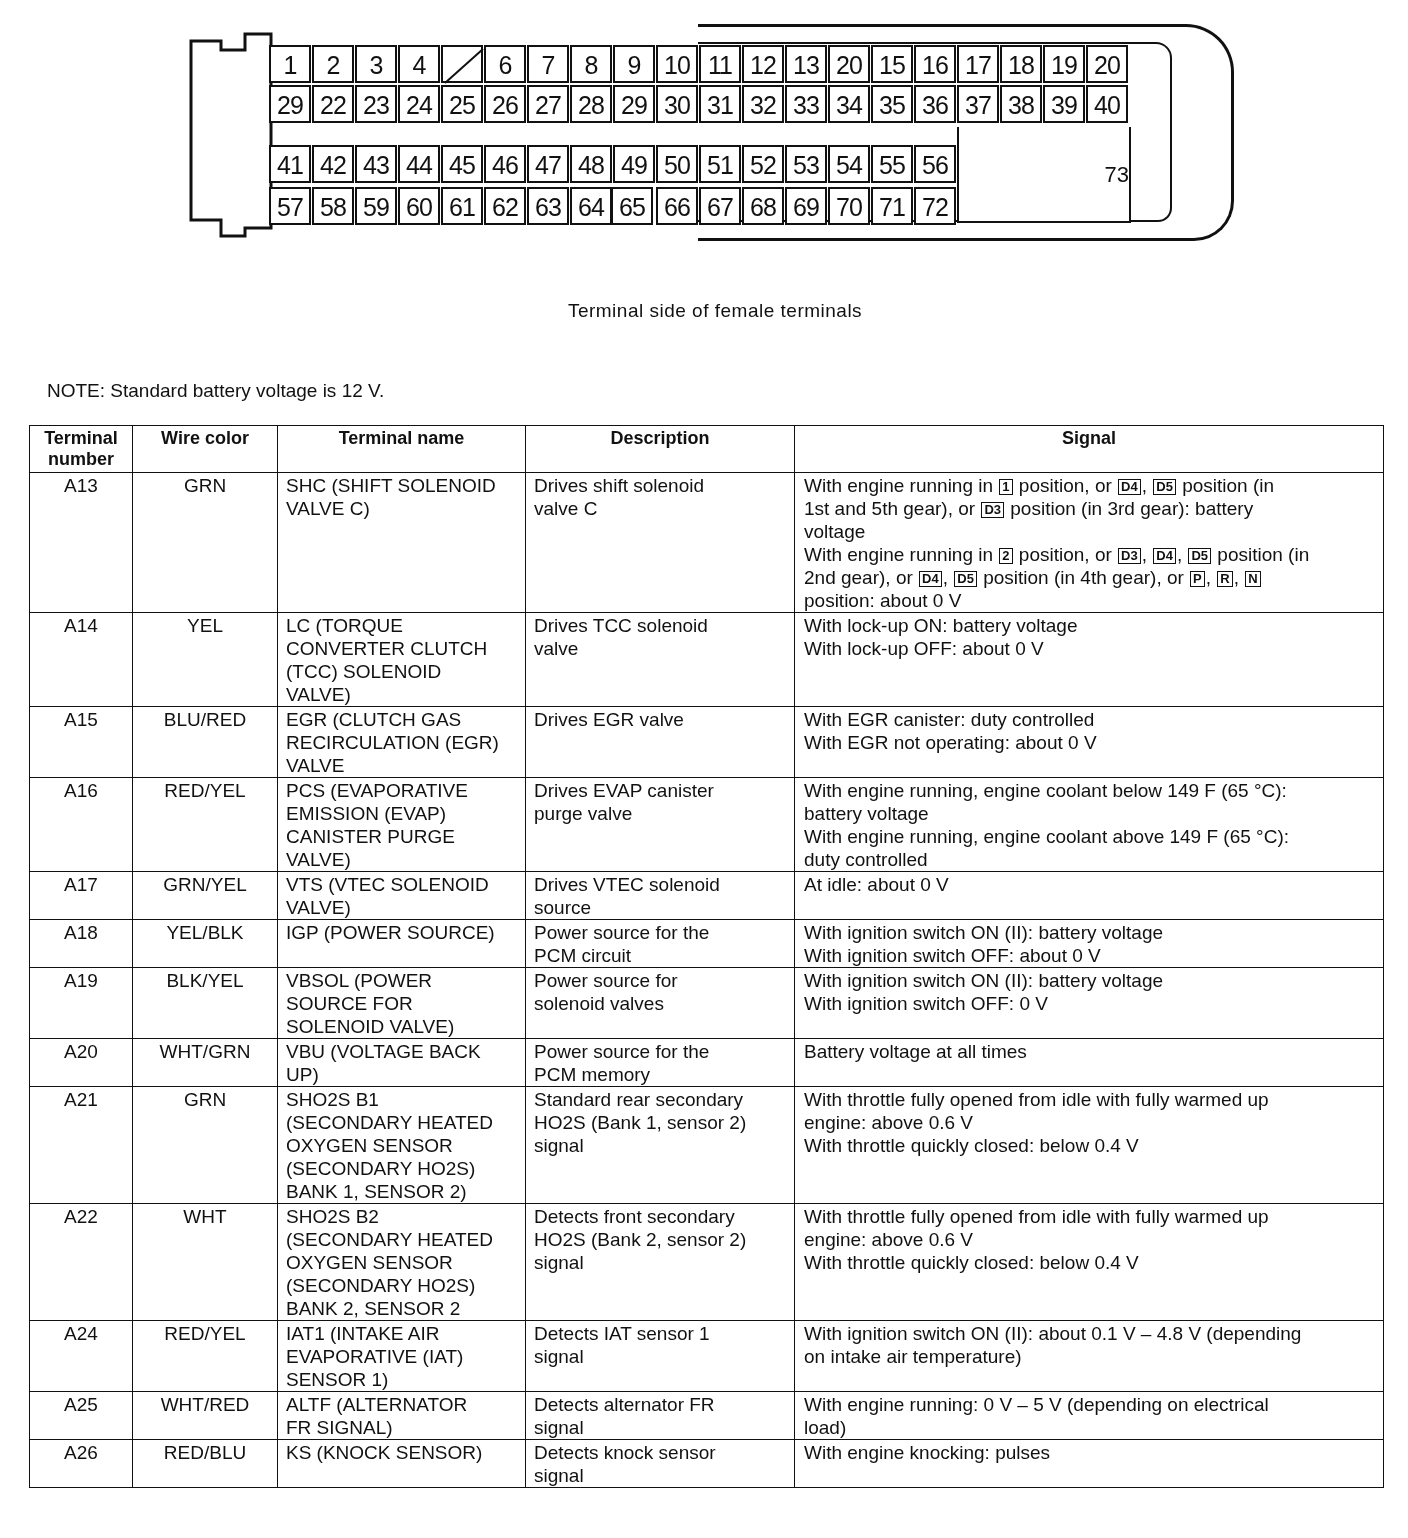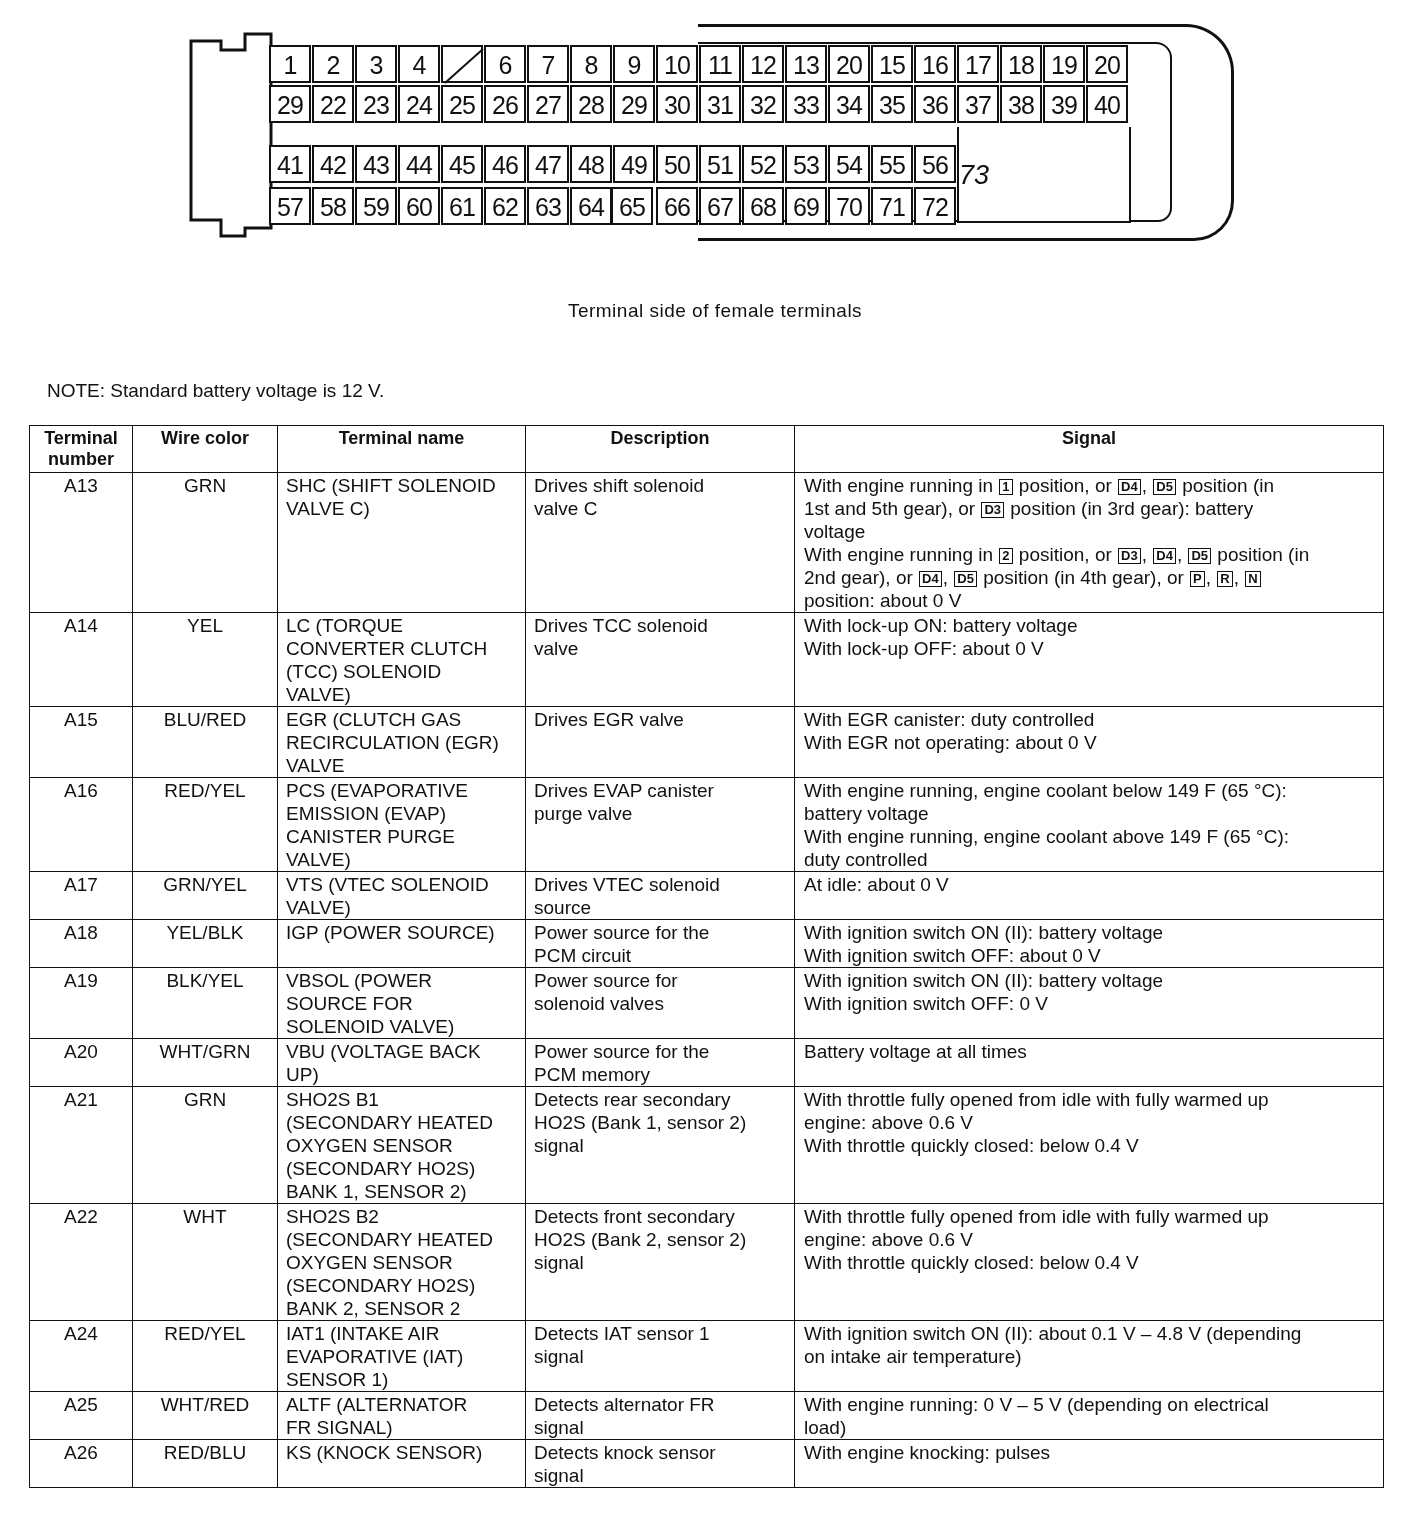--- a/index.html
+++ b/index.html
@@ -11,21 +11,21 @@
   .shell-outer { position:absolute; left:698px; top:24px; width:536px; height:217px;
                  border:3px solid #111; border-left:none; border-radius:0 48px 40px 0; box-sizing:border-box; }
   .shell-inner { position:absolute; left:698px; top:42px; width:474px; height:180px;
                  border:2px solid #111; border-left:none; border-radius:0 16px 14px 0; box-sizing:border-box; background:#fff; }
   .latch { position:absolute; box-sizing:border-box; }
   .grid-cell { position:absolute; width:42px; height:38px; box-sizing:border-box;
                border:2px solid #111; margin-left:-1px; margin-top:-1px; background:#fff;
                font-size:25px; letter-spacing:-1px; text-align:center; line-height:36px; }
   .grid-cell.blank svg { position:absolute; left:0; top:0; }
   .cell-73 { position:absolute; left:957px; top:127px; width:174px; height:96px; box-sizing:border-box;
-             border:2px solid #111; border-top:none; background:#fff; text-align:left; line-height:96px; font-size:27px;font-style:italic; }
+             border:2px solid #111; border-top:none; background:#fff; text-align:right; line-height:96px; font-size:22px; }
   #caption { position:absolute; left:0; width:1430px; top:300px; text-align:center; font-size:19px; letter-spacing:0.5px; }
 
   
   #note { position:absolute; left:47px; top:380px; font-size:19px; }
 
   
   #table-wrap { position:absolute; left:29px; top:425px; }
   table { border-collapse:collapse; table-layout:fixed; width:1354px; }
   th, td { border:1.6px solid #111; vertical-align:top; font-size:19px; line-height:23px; padding:0; }
   th { font-weight:bold; font-size:18px; line-height:21px; text-align:center; padding-top:2px; }
@@ -291,21 +291,21 @@
           <td class="c-num">A21</td>
           <td class="c-wire">GRN</td>
           <td class="c-name">
             <span class="line">SHO2S B1</span>
             <span class="line">(SECONDARY HEATED</span>
             <span class="line">OXYGEN SENSOR</span>
             <span class="line">(SECONDARY HO2S)</span>
             <span class="line">BANK 1, SENSOR 2)</span>
           </td>
           <td class="c-desc">
-            <span class="line">Detects rear secondary</span>
+            <span class="line">Standard rear secondary</span>
             <span class="line">HO2S (Bank 1, sensor 2)</span>
             <span class="line">signal</span>
           </td>
           <td class="c-sig">
             <span class="line sig-line">With throttle fully opened from idle with fully warmed up</span>
             <span class="line sig-line">engine: above 0.6 V</span>
             <span class="line sig-line">With throttle quickly closed: below 0.4 V</span>
           </td>
         </tr>
         <tr>

